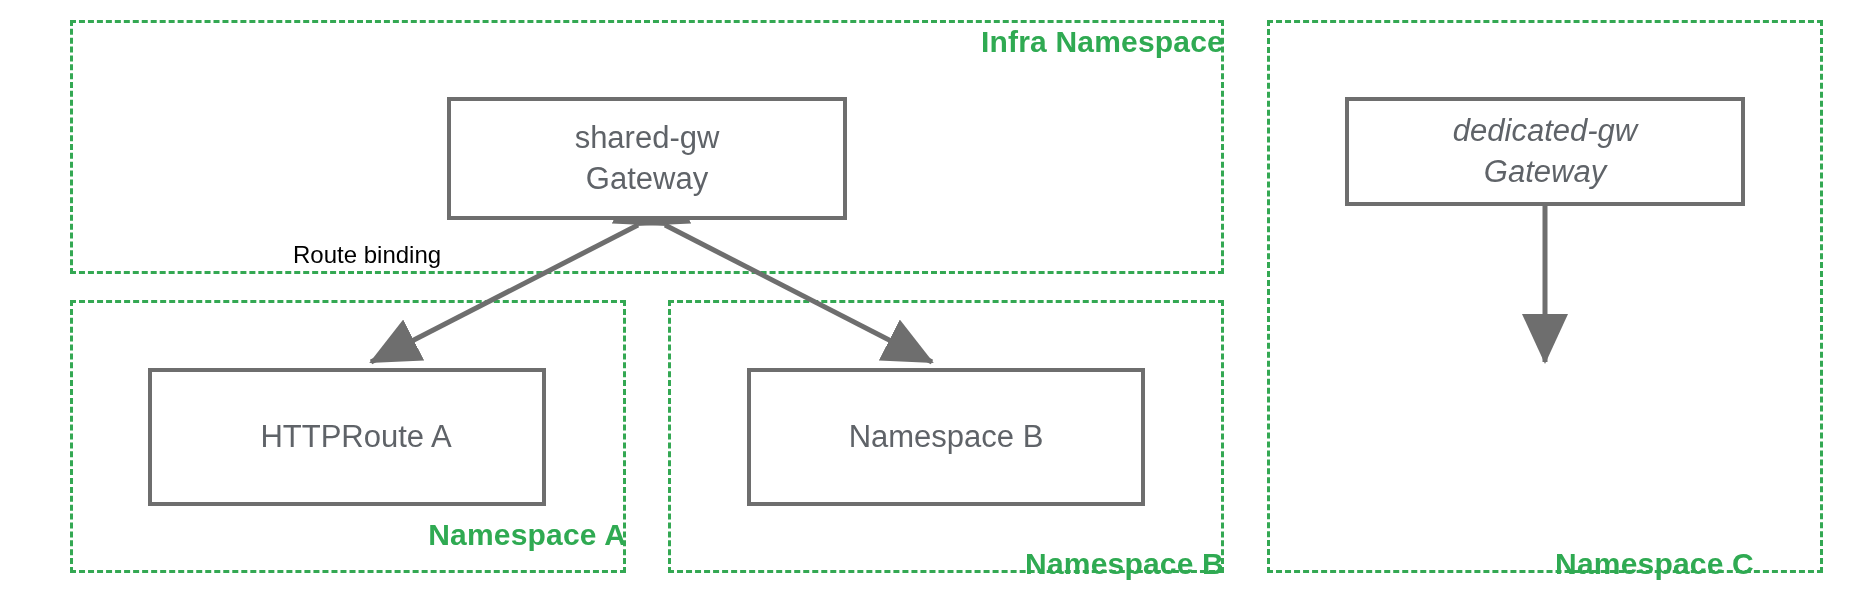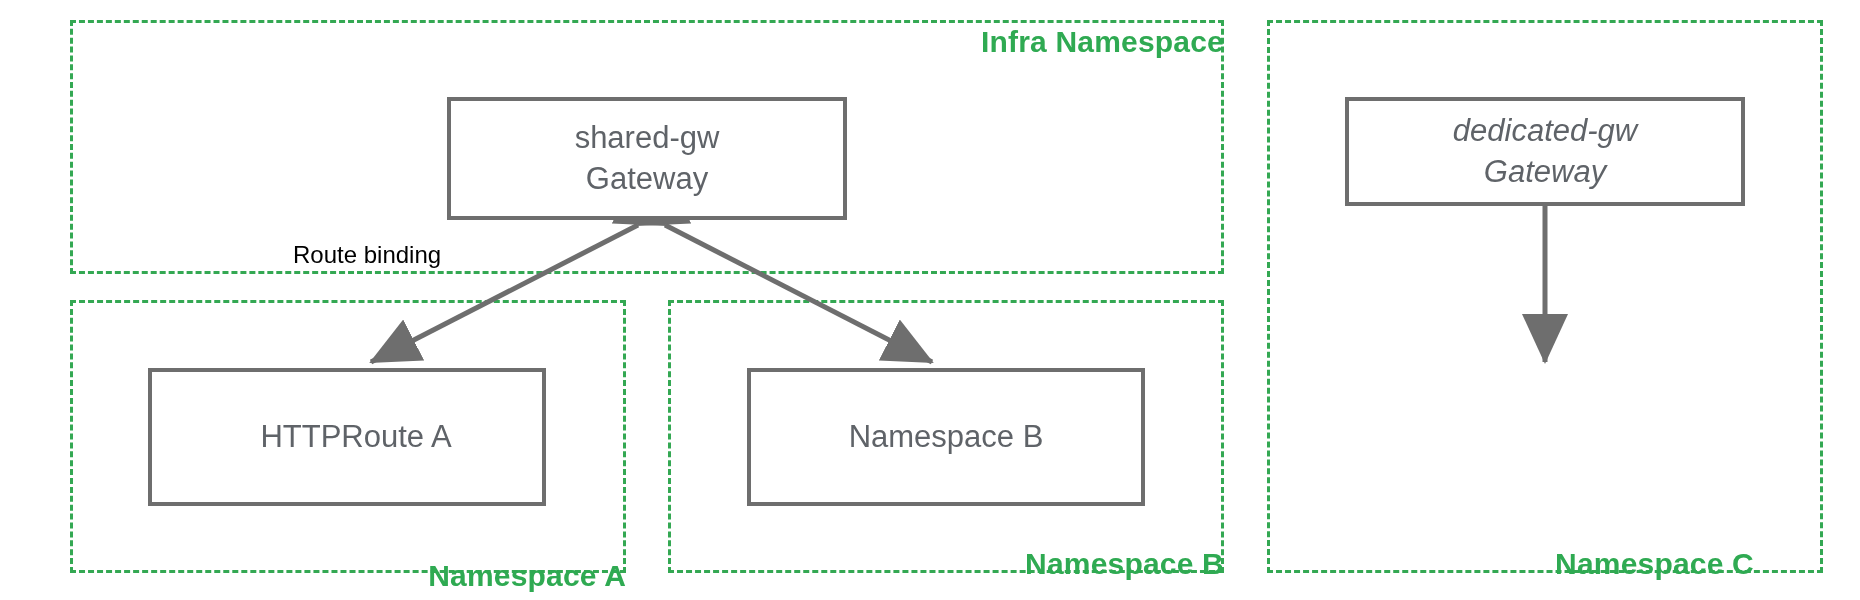--- a/index.html
+++ b/index.html
@@ -78,21 +78,21 @@
   <div class="ns-box" style="left:70px; top:20px; width:1154px; height:254px;"></div>
 
   <div class="ns-box" style="left:70px; top:300px; width:556px; height:273px;"></div>
 
   <div class="ns-box" style="left:668px; top:300px; width:556px; height:273px;"></div>
 
   <div class="ns-box" style="left:1267px; top:20px; width:556px; height:553px;"></div>
 
   <div class="ns-label" style="left:70px; top:25px; width:1154px;">Infra Namespace</div>
 
-  <div class="ns-label" style="left:70px; top:518px; width:556px;margin-top:41px;">Namespace A</div>
+  <div class="ns-label" style="left:70px; top:518px; width:556px;">Namespace A</div>
 
   <div class="ns-label" style="left:668px; top:547px; width:556px;">Namespace B</div>
 
   <div class="ns-label" style="left:1198px; top:547px; width:556px;">Namespace C</div>
 
   <svg id="arrows" viewBox="0 0 1860 600" xmlns="http://www.w3.org/2000/svg">
     <defs>
       <marker id="ah" markerWidth="11" markerHeight="11" refX="9.6" refY="5.2" orient="auto" markerUnits="strokeWidth">
         <path d="M0,0.6 L10,5.2 L0,9.8 z" fill="#6e6e6e"></path>
       </marker>

